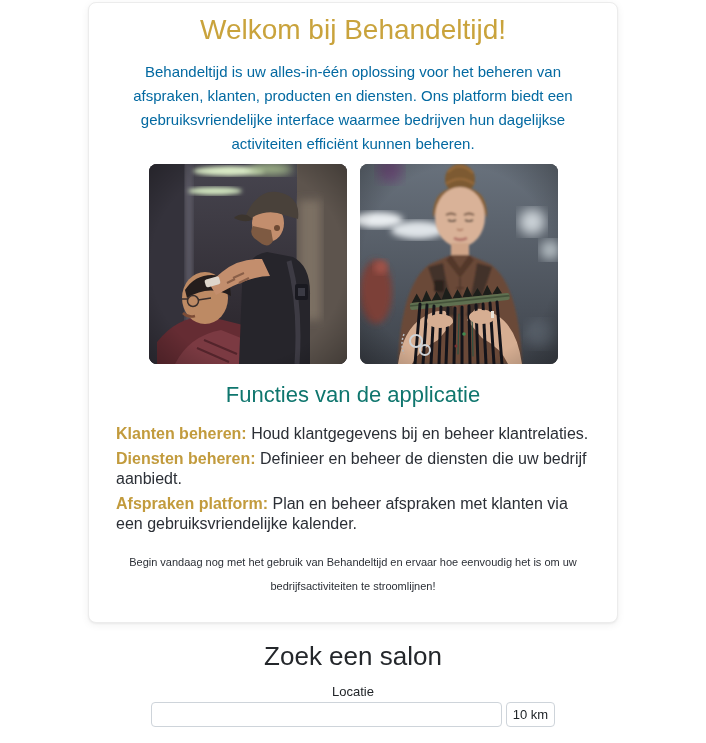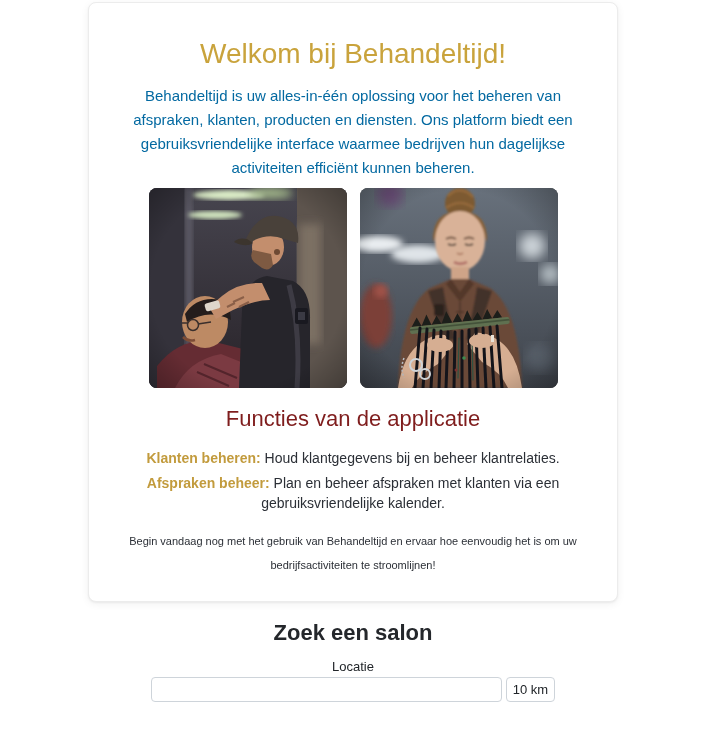--- a/index.html
+++ b/index.html
@@ -5,47 +5,47 @@
   html,body{margin:0;padding:0;}
   body{
     width:706px;height:743px;background:#ffffff;overflow:hidden;
     font-family:"Liberation Sans","DejaVu Sans",sans-serif;
     color:#212529;-webkit-font-smoothing:antialiased;
   }
   .card{
     box-sizing:border-box;width:530px;margin:2px auto 0;
     background:#fff;border:1px solid #ececec;border-radius:8px;
     box-shadow:0 1px 2px rgba(0,0,0,.05),0 2px 8px rgba(0,0,0,.06);
-    padding:36px 11px 24px;text-align:center;
+    padding:12px 11px 24px;text-align:center;
   }
   .page-title{
     font-size:28px;font-weight:500;color:#c9a33c;margin:0 0 14px;line-height:1.1;
   }
   .intro{
     font-size:15px;line-height:24px;color:#0369a1;margin:0 8px 8px;
   }
   .photos{display:flex;justify-content:center;gap:13px;margin:6px 0 4px;}
   .photo{
     width:198px;height:200px;border-radius:8px;overflow:hidden;flex:0 0 auto;
     background:#333;
   }
   .photo svg{display:block;width:100%;height:100%;}
   .section-heading{
-    font-size:22px;font-weight:500;color:#7f1d1d;margin:18px 0 14px;line-height:1.2;
-  }
-  .features{text-align:center;font-size:14px;line-height:20px;margin:16px;}
+    font-size:22px;font-weight:500;color:#0f766e;margin:18px 0 14px;line-height:1.2;
+  }
+  .features{text-align:left;font-size:16px;line-height:20px;margin:16px;}
   .feature{margin:0 0 5px;}
   .feature-label{color:#c29b3d;font-weight:700;}
   .feature-text{color:#2b2f36;}
   .closing{
     font-size:11px;line-height:24px;color:#2b2f36;margin:14px 4px 0;
   }
   .search{margin-top:18px;text-align:center;}
   .search-heading{
-    font-size:22px;font-weight:700;color:#24272b;margin:0 0 12px;line-height:1.2;
+    font-size:26px;font-weight:400;color:#24272b;margin:0 0 12px;line-height:1.2;
   }
   .locatie-label{display:block;font-size:13px;color:#212529;margin:4px 0 3px;}
   .loc-row{
     display:flex;align-items:stretch;gap:4px;width:404px;margin:0 auto;height:25px;
   }
   .loc-input{
     flex:1;box-sizing:border-box;height:25px;border:1px solid #ced4da;border-radius:4px;
     font:13px "Liberation Sans",sans-serif;padding:0 8px;color:#212529;outline:none;
   }
   .radius-select{
@@ -203,21 +203,22 @@
         <path d="M44 170 Q40 180 44 190" stroke="#b9bec4" stroke-width="1.5" fill="none" stroke-dasharray="2 2"></path>
         <rect width="198" height="200" fill="url(#vig)"></rect>
       </svg>
     </figure>
   </div>
 
   <h2 class="section-heading">Functies van de applicatie</h2>
 
   <div class="features">
     <p class="feature"><span class="feature-label">Klanten beheren:</span><span class="feature-text"> Houd klantgegevens bij en beheer klantrelaties.</span></p>
-    <p class="feature"><span class="feature-label">Afspraken beheer:</span><span class="feature-text"> Plan en beheer afspraken met klanten via een gebruiksvriendelijke kalender.</span></p>
+    <p class="feature"><span class="feature-label">Diensten beheren:</span><span class="feature-text"> Definieer en beheer de diensten die uw bedrijf aanbiedt.</span></p>
+    <p class="feature"><span class="feature-label">Afspraken platform:</span><span class="feature-text"> Plan en beheer afspraken met klanten via een gebruiksvriendelijke kalender.</span></p>
   </div>
 
   <p class="closing">Begin vandaag nog met het gebruik van Behandeltijd en ervaar hoe eenvoudig het is om uw bedrijfsactiviteiten te stroomlijnen!</p>
 </div>
 
 <div class="search">
   <h2 class="search-heading">Zoek een salon</h2>
   <label class="locatie-label" for="loc">Locatie</label>
   <div class="loc-row">
     <input id="loc" class="loc-input" type="text" value="" style="">

